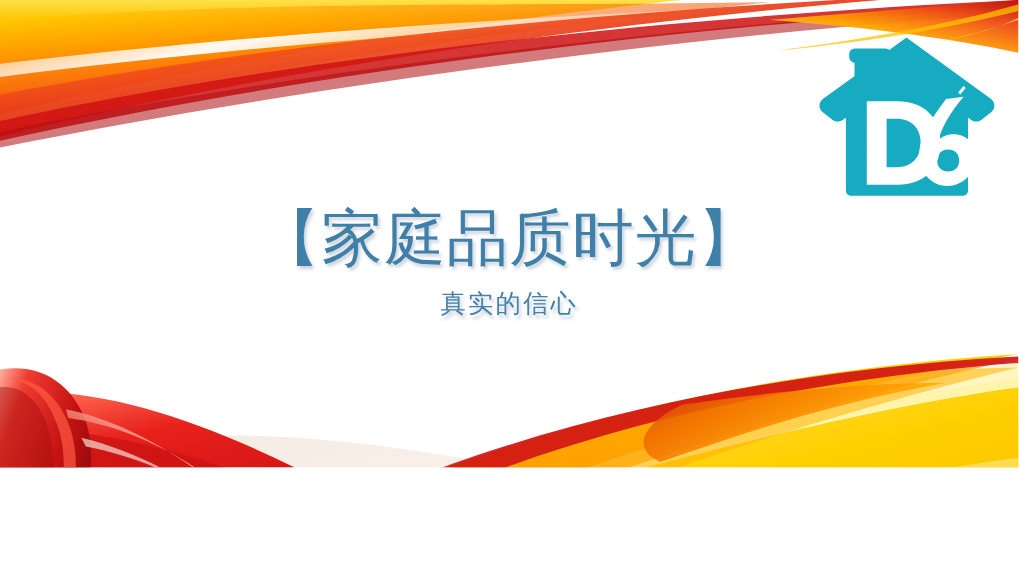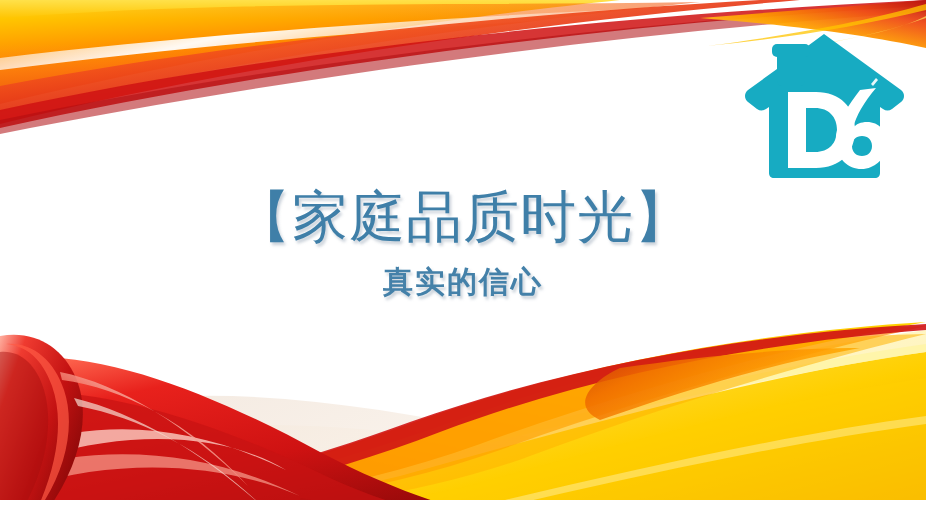--- a/index.html
+++ b/index.html
@@ -6,21 +6,21 @@
     margin: 0;
     padding: 0;
     background: #ffffff;
   }
   body {
     font-family: "DejaVu Sans", "Liberation Sans", sans-serif;
   }
   .slide {
     position: relative;
     width: 926px;
-    height: 500px;
+    height: 425px;
     overflow: hidden;
     background: #ffffff;
   }
   .bg-art {
     position: absolute;
     inset: 0;
     width: 926px;
     height: 520px;
     pointer-events: none;
   }
@@ -44,23 +44,23 @@
     line-height: 1.18;
     font-weight: 400;
     color: #3f7fa8;
     letter-spacing: 1px;
     text-shadow: 2px 3px 3px rgba(120,140,160,0.38);
     white-space: nowrap;
     margin: 0;
   }
   .slide-subtitle {
     margin: 14px 0 0 0;
-    font-size: 30px;
+    font-size: 23px;
     line-height: 1.2;
-    font-weight: 700;
+    font-weight: 400;
     color: #4481a9;
     letter-spacing: 2px;
     text-shadow: 2px 3px 3px rgba(120,140,160,0.40);
     white-space: nowrap;
   }
 </style>
 </head>
 <body>
 
 <div class="slide">

